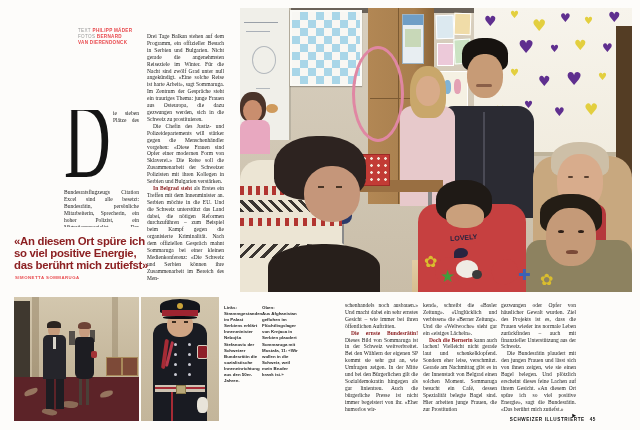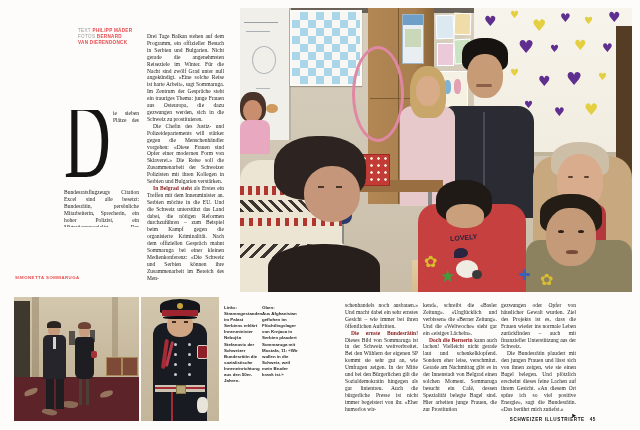--- a/index.html
+++ b/index.html
@@ -61,20 +61,21 @@
   </div>
 
   <div class="col" style="left:147px;top:33px;width:77px;height:247px;">
     <p class="para"><span>Drei Tage Balkan stehen auf dem Programm, ein offizieller Besuch in Serbien und Bulgarien. Nicht gerade die angenehmsten Reiseziele im Winter. Für die Nacht sind zwölf Grad unter null angekündigt. «Eine solche Reise ist harte Arbeit», sagt Sommaruga. Im Zentrum der Gespräche steht ein trauriges Thema: junge Frauen aus Osteuropa, die dazu gezwungen werden, sich in die Schweiz zu prostituieren.</span></p>
     <p class="para ind"><span>Die Chefin des Justiz- und Polizeidepartements will stärker gegen die Menschenhändler vorgehen: «Diese Frauen sind Opfer einer modernen Form von Sklaverei.» Die Reise soll die Zusammenarbeit der Schweizer Polizisten mit ihren Kollegen in Serbien und Bulgarien verstärken.</span></p>
     <p class="para ind">
       <span class="lead" style="position:static">In Belgrad steht</span><span> als Erstes ein Treffen mit dem Innenminister an. Serbien möchte in die EU. Und die Schweiz unterstützt das Land dabei, die nötigen Reformen durchzuführen – zum Beispiel beim Kampf gegen die organisierte Kriminalität. Nach dem offiziellen Gespräch mahnt Sommaruga bei einer kleinen Medienkonferenz: «Die Schweiz und Serbien können ihre Zusammenarbeit im Bereich des Men-</span>
     </p>
   </div>
 
+  <div class="pullquote">«An diesem Ort spüre ich so viel positive Energie, das berührt mich zutiefst»</div>
   <div class="pq-attr">SIMONETTA SOMMARUGA</div>
 
   <div class="ph" style="left:240px;top:8px;width:392px;height:284px;background:linear-gradient(#d8cfbf,#cfc5b2 60%,#c9bda8);">
     <div style="left:0;top:0;width:392px;height:5px;background:#6a6259;"></div>
 
     <div style="left:0;top:0;width:49px;height:132px;background:#f0efe9;border-right:2px solid #b9b2a2;">
       <div style="left:4px;top:6px;width:34px;height:8px;border-bottom:1px solid #9aa0a8;"></div>
       <div style="left:6px;top:18px;width:24px;height:5px;border-bottom:1px solid #aab0b8;"></div>
       <div style="left:12px;top:38px;width:22px;height:26px;border:1px solid #b3b8bd;border-radius:50%;"></div>
       <div style="left:16px;top:76px;width:14px;height:4px;border-bottom:1px solid #b3b8bd;"></div>

